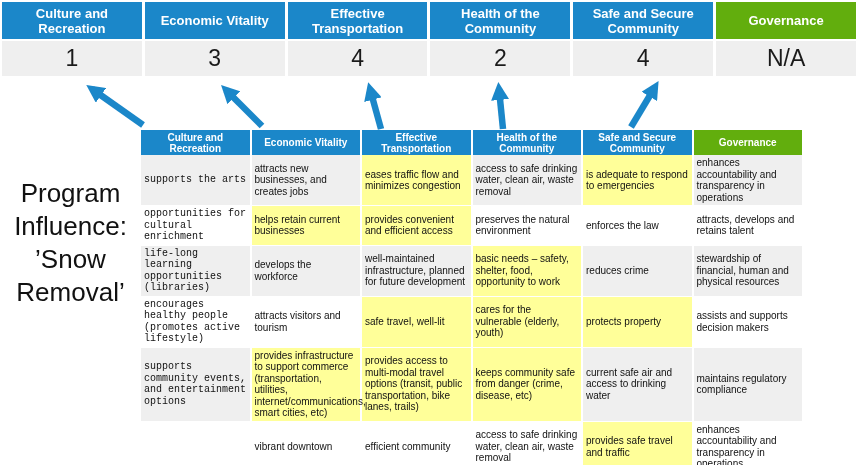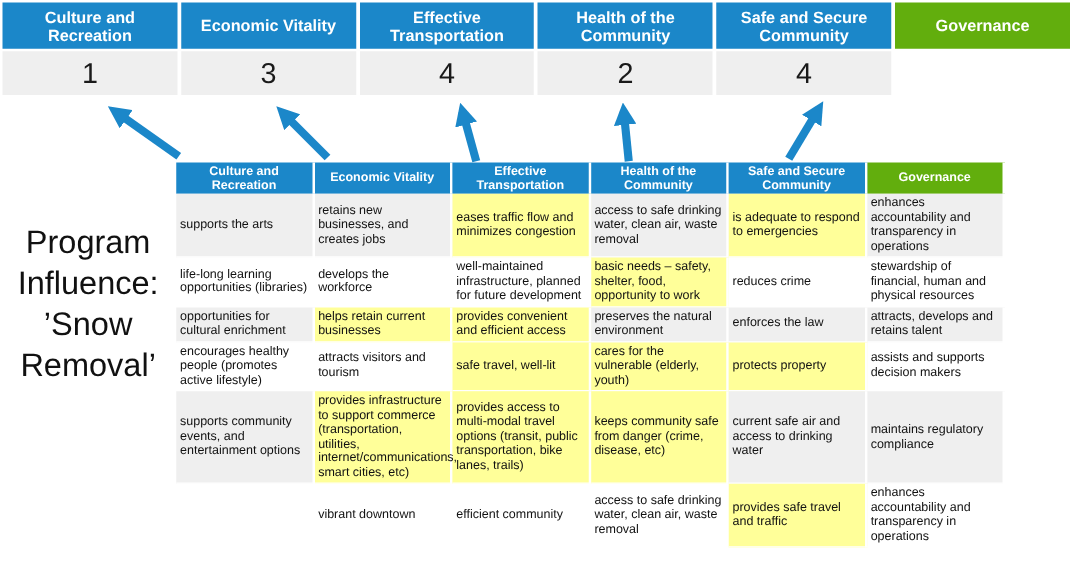--- a/index.html
+++ b/index.html
@@ -47,21 +47,21 @@
     border-right:2px solid #fff;box-sizing:border-box;
   }
   .matrix th.gov{background:var(--green);}
   .matrix td{
     padding:2px 3px;vertical-align:middle;text-align:left;
     border-right:2px solid #fff;border-bottom:1px solid #fff;box-sizing:border-box;
   }
   .matrix tbody tr:nth-child(odd) td{background:var(--rowgray);}
   .matrix tbody tr:nth-child(even) td{background:#ffffff;}
   .matrix tbody td.hl{background:var(--hl) !important;}
-  .matrix tbody tr td:first-child{min-height:28px;}
+  .matrix tbody tr td:first-child{min-height:28px;font-family:Liberation Mono, monospace;}
 </style>
 </head>
 <body style="--blue: #1B87C9; --green: #62AE0D; --hl: #FFFF99; --rowgray: #EFEFEF; --scorebg: #EFEFEF;">
 
 <div class="stage">
 
   <div class="banner" id="banner">
       <div class="banner-col">
         <div class="banner-head">Culture and Recreation</div>
         <div class="banner-score">1</div>
@@ -77,20 +77,21 @@
       <div class="banner-col">
         <div class="banner-head">Health of the Community</div>
         <div class="banner-score">2</div>
       </div>
       <div class="banner-col">
         <div class="banner-head">Safe and Secure Community</div>
         <div class="banner-score">4</div>
       </div>
       <div class="banner-col">
         <div class="banner-head gov">Governance</div>
+        <div class="banner-score">N/A</div>
       </div>
     </div>
 
   <svg class="arrows" id="arrows" width="859" height="56" viewBox="0 0 859 56">
     <defs>
       <marker id="ah" markerUnits="userSpaceOnUse" markerWidth="18" markerHeight="18" refX="11" refY="9" orient="auto">
         <path d="M0,0 L18,9 L0,18 z" class="ah-fill" fill="#1B87C9"></path>
       </marker>
     </defs>
   <line x1="143" y1="49" x2="92" y2="13" stroke="#1B87C9" stroke-width="6.5" marker-end="url(#ah)"></line>
@@ -112,41 +113,41 @@
           <th>Economic Vitality</th>
           <th>Effective Transportation</th>
           <th>Health of the Community</th>
           <th>Safe and Secure Community</th>
           <th class="gov">Governance</th>
         </tr>
       </thead>
     <tbody id="matrix-body">
         <tr>
           <td>supports the arts</td>
-          <td>retains new businesses, and creates jobs</td>
+          <td>attracts new businesses, and creates jobs</td>
           <td class="hl">eases traffic flow and minimizes congestion</td>
           <td>access to safe drinking water, clean air, waste removal</td>
           <td class="hl">is adequate to respond to emergencies</td>
           <td>enhances accountability and transparency in operations</td>
+        </tr>
+        <tr>
+          <td>opportunities for cultural enrichment</td>
+          <td class="hl">helps retain current businesses</td>
+          <td class="hl">provides convenient and efficient access</td>
+          <td>preserves the natural environment</td>
+          <td>enforces the law</td>
+          <td>attracts, develops and retains talent</td>
         </tr>
         <tr>
           <td>life-long learning opportunities (libraries)</td>
           <td>develops the workforce</td>
           <td>well-maintained infrastructure, planned for future development</td>
           <td class="hl">basic needs – safety, shelter, food, opportunity to work</td>
           <td>reduces crime</td>
           <td>stewardship of financial, human and physical resources</td>
-        </tr>
-        <tr>
-          <td>opportunities for cultural enrichment</td>
-          <td class="hl">helps retain current businesses</td>
-          <td class="hl">provides convenient and efficient access</td>
-          <td>preserves the natural environment</td>
-          <td>enforces the law</td>
-          <td>attracts, develops and retains talent</td>
         </tr>
         <tr>
           <td>encourages healthy people (promotes active lifestyle)</td>
           <td>attracts visitors and tourism</td>
           <td class="hl">safe travel, well-lit</td>
           <td class="hl">cares for the vulnerable (elderly, youth)</td>
           <td class="hl">protects property</td>
           <td>assists and supports decision makers</td>
         </tr>
         <tr>

